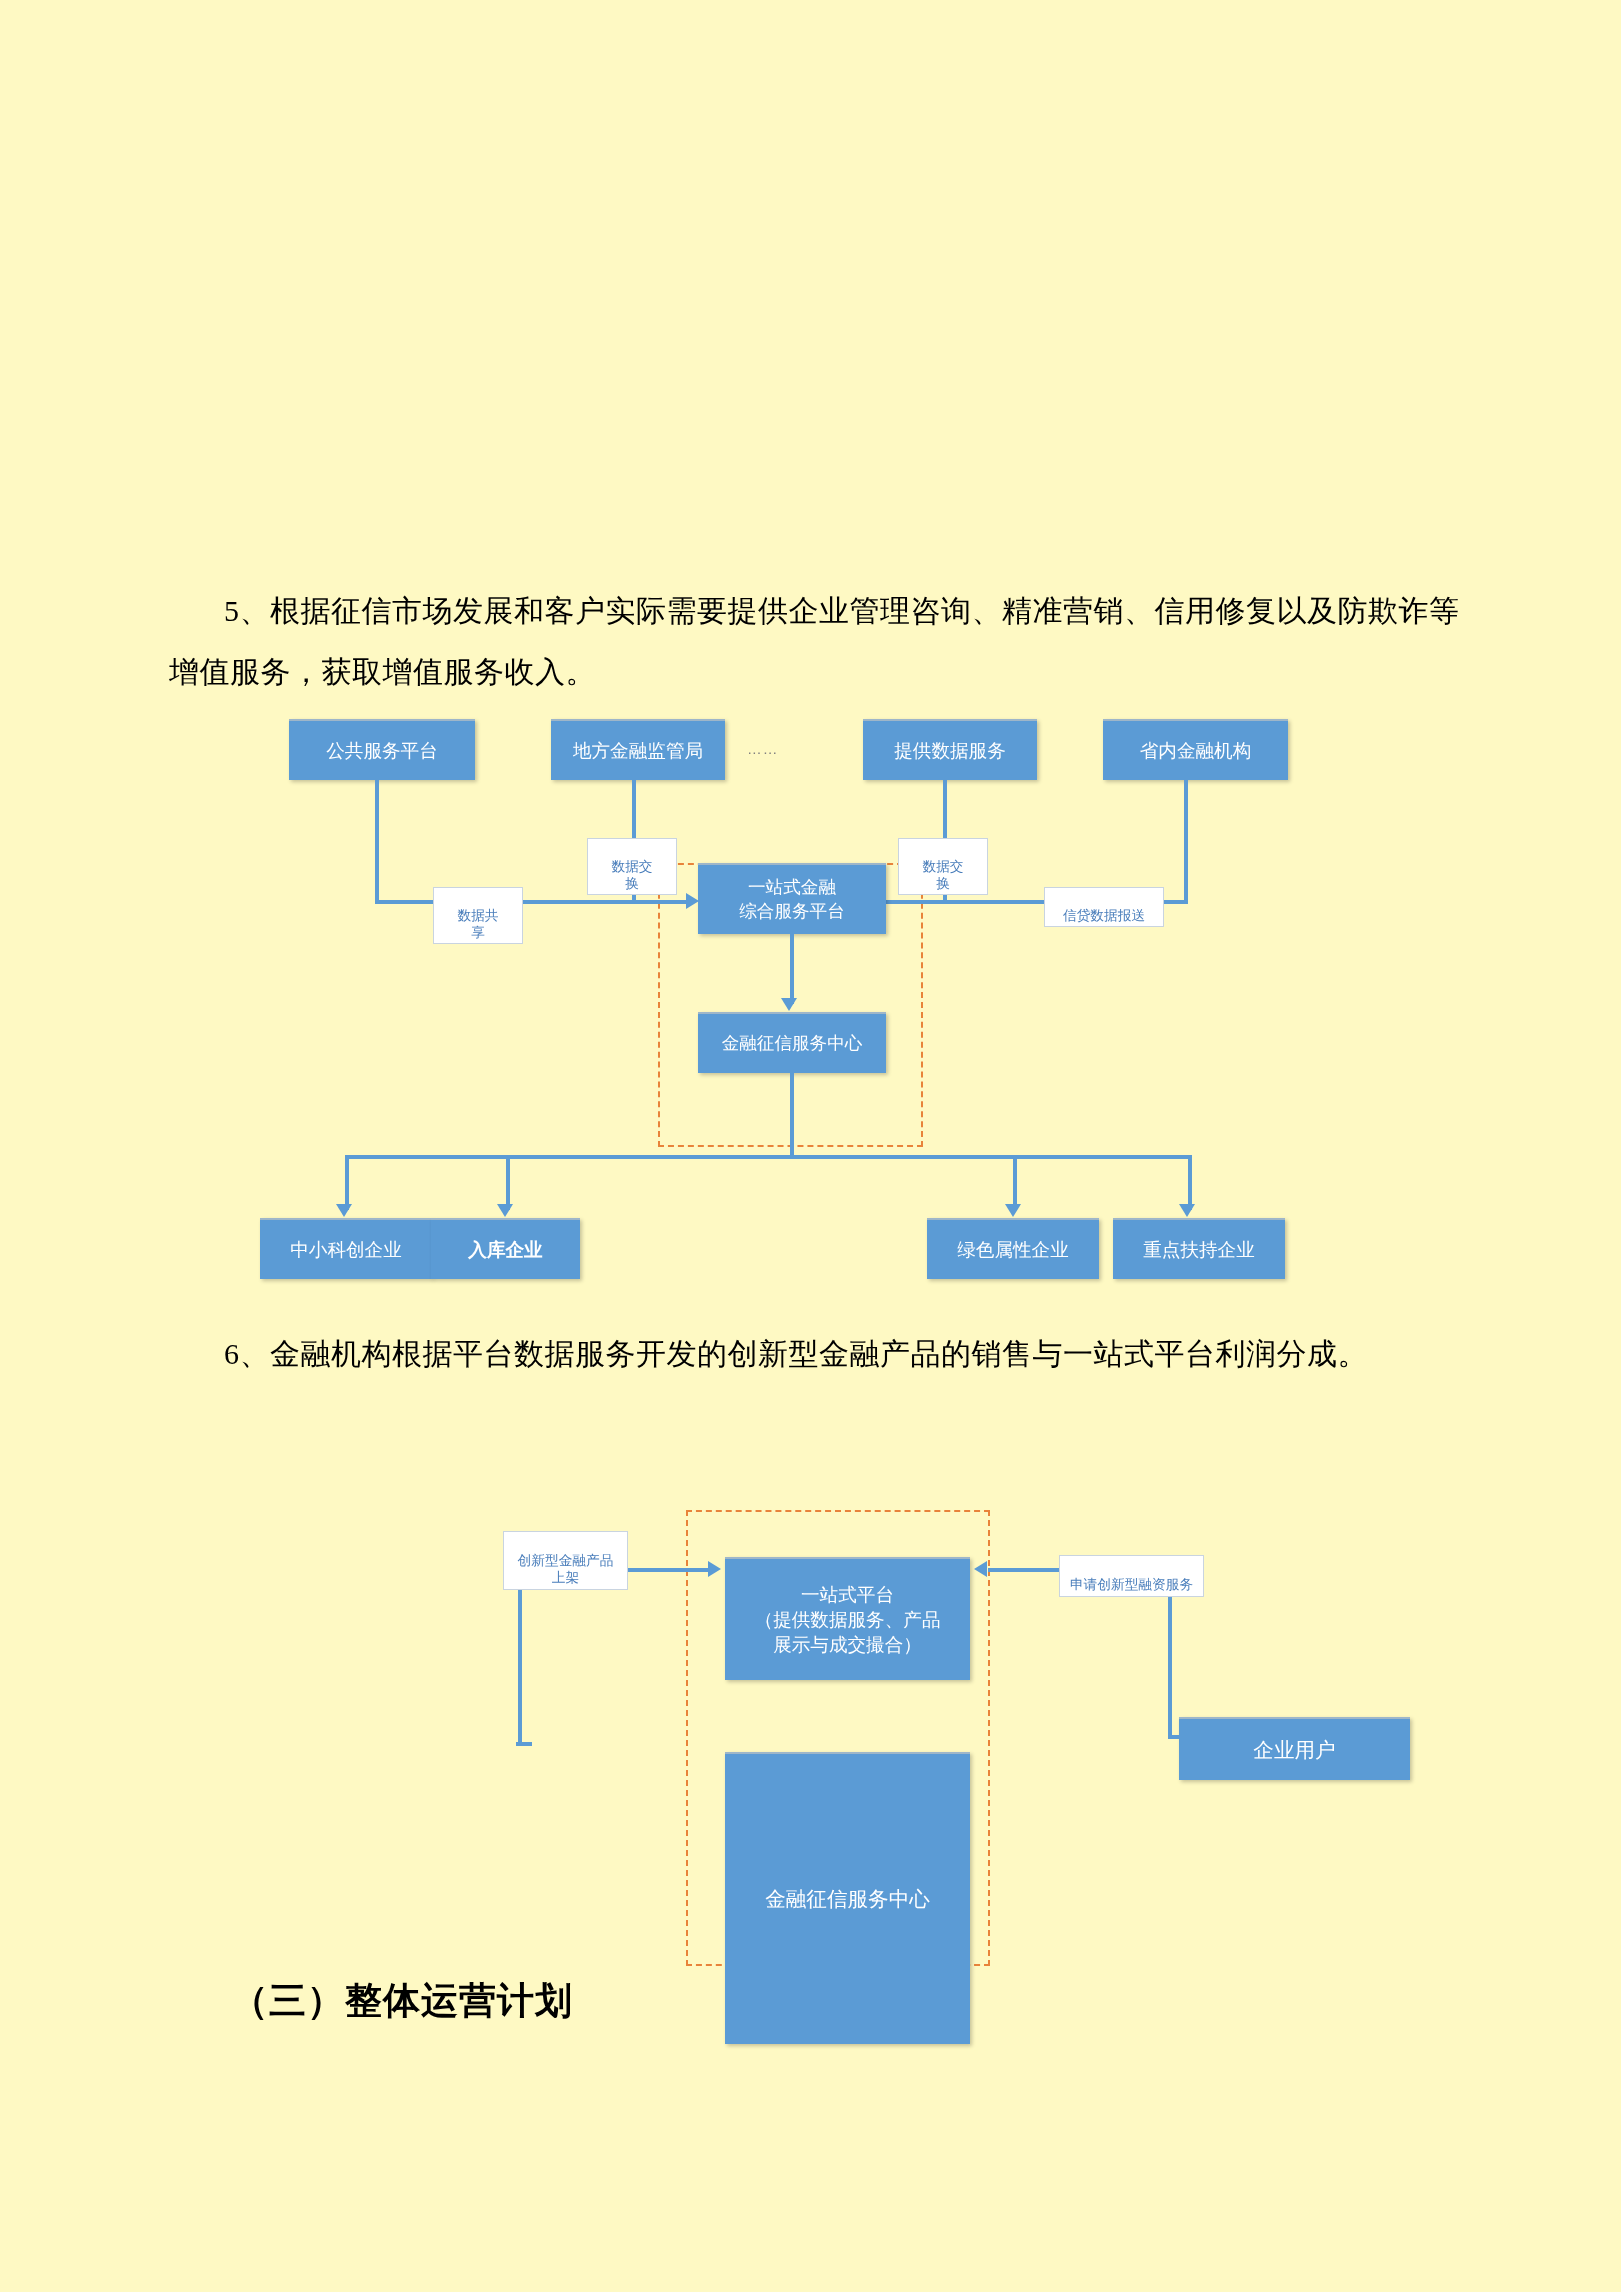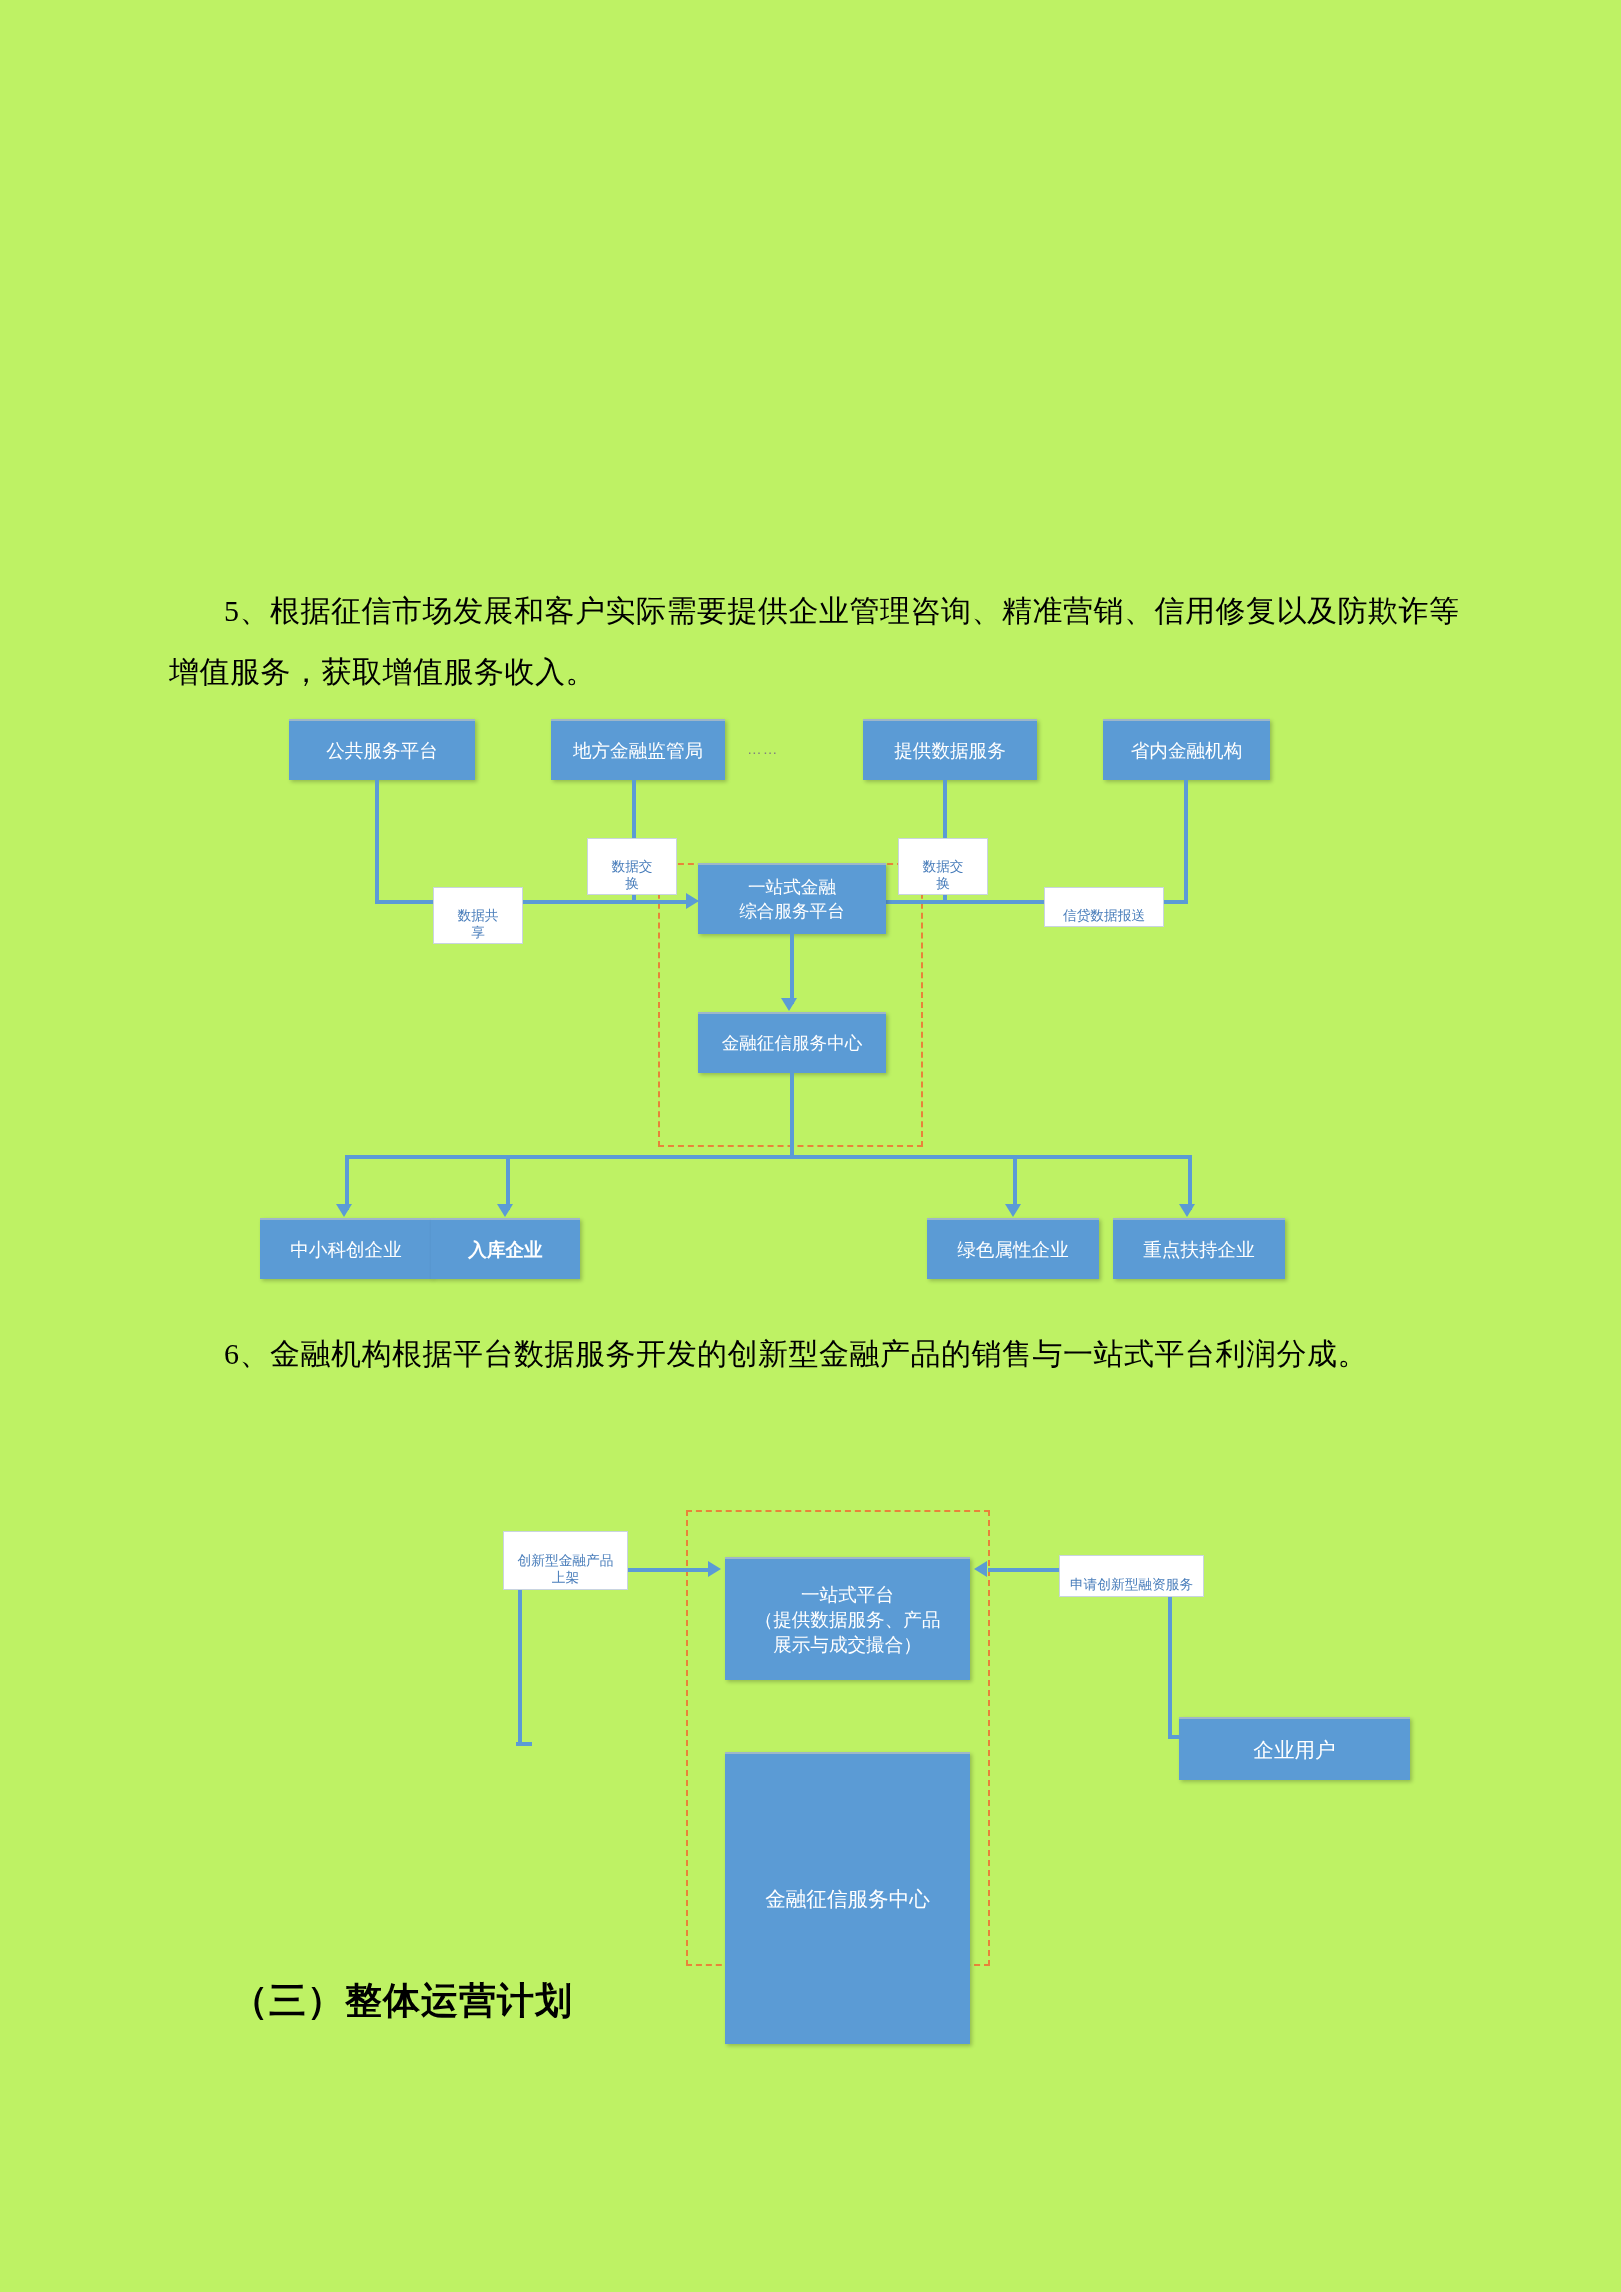--- a/index.html
+++ b/index.html
@@ -11,21 +11,21 @@
     width: 1621px;
     height: 2293px;
     position: relative;
     font-family: "Liberation Serif", "DejaVu Serif", serif;
     overflow: hidden;
   }
 
   .page {
     position: absolute;
     inset: 0;
-    background: #bef264;
+    background: #fef9c3;
   }
 
   
   .para {
     position: absolute;
     font-family: "Liberation Serif", "DejaVu Serif", serif;
     font-size: 30px;
     line-height: 61px;
     color: #000;
     letter-spacing: 0.5px;
@@ -145,21 +145,21 @@
     </div>
 
     <div class="ellipsis" style="left:747px; top:741px;">
       <span>……</span>
     </div>
 
     <div class="node" style="left:863px; top:719px; width:174px; height:61px; font-size:18.6px;">
       <span>提供数据服务</span>
     </div>
 
-    <div class="node" style="left:1103px; top:719px; width:167px; height:61px; font-size:18.6px;">
+    <div class="node" style="left:1103px; top:719px; width:185px; height:61px; font-size:18.6px;">
       <span>省内金融机构</span>
     </div>
 
     <div class="ln v" style="left:375px; top:780px; height:123px;"></div>
     <div class="ln h" style="left:375px; top:900px; width:316px;"></div>
     <div class="arrow right" style="left:686px; top:893px;"></div>
 
     <div class="ln v" style="left:632px; top:780px; height:123px;"></div>
 
     <div class="ln v" style="left:943px; top:780px; height:123px;"></div>

